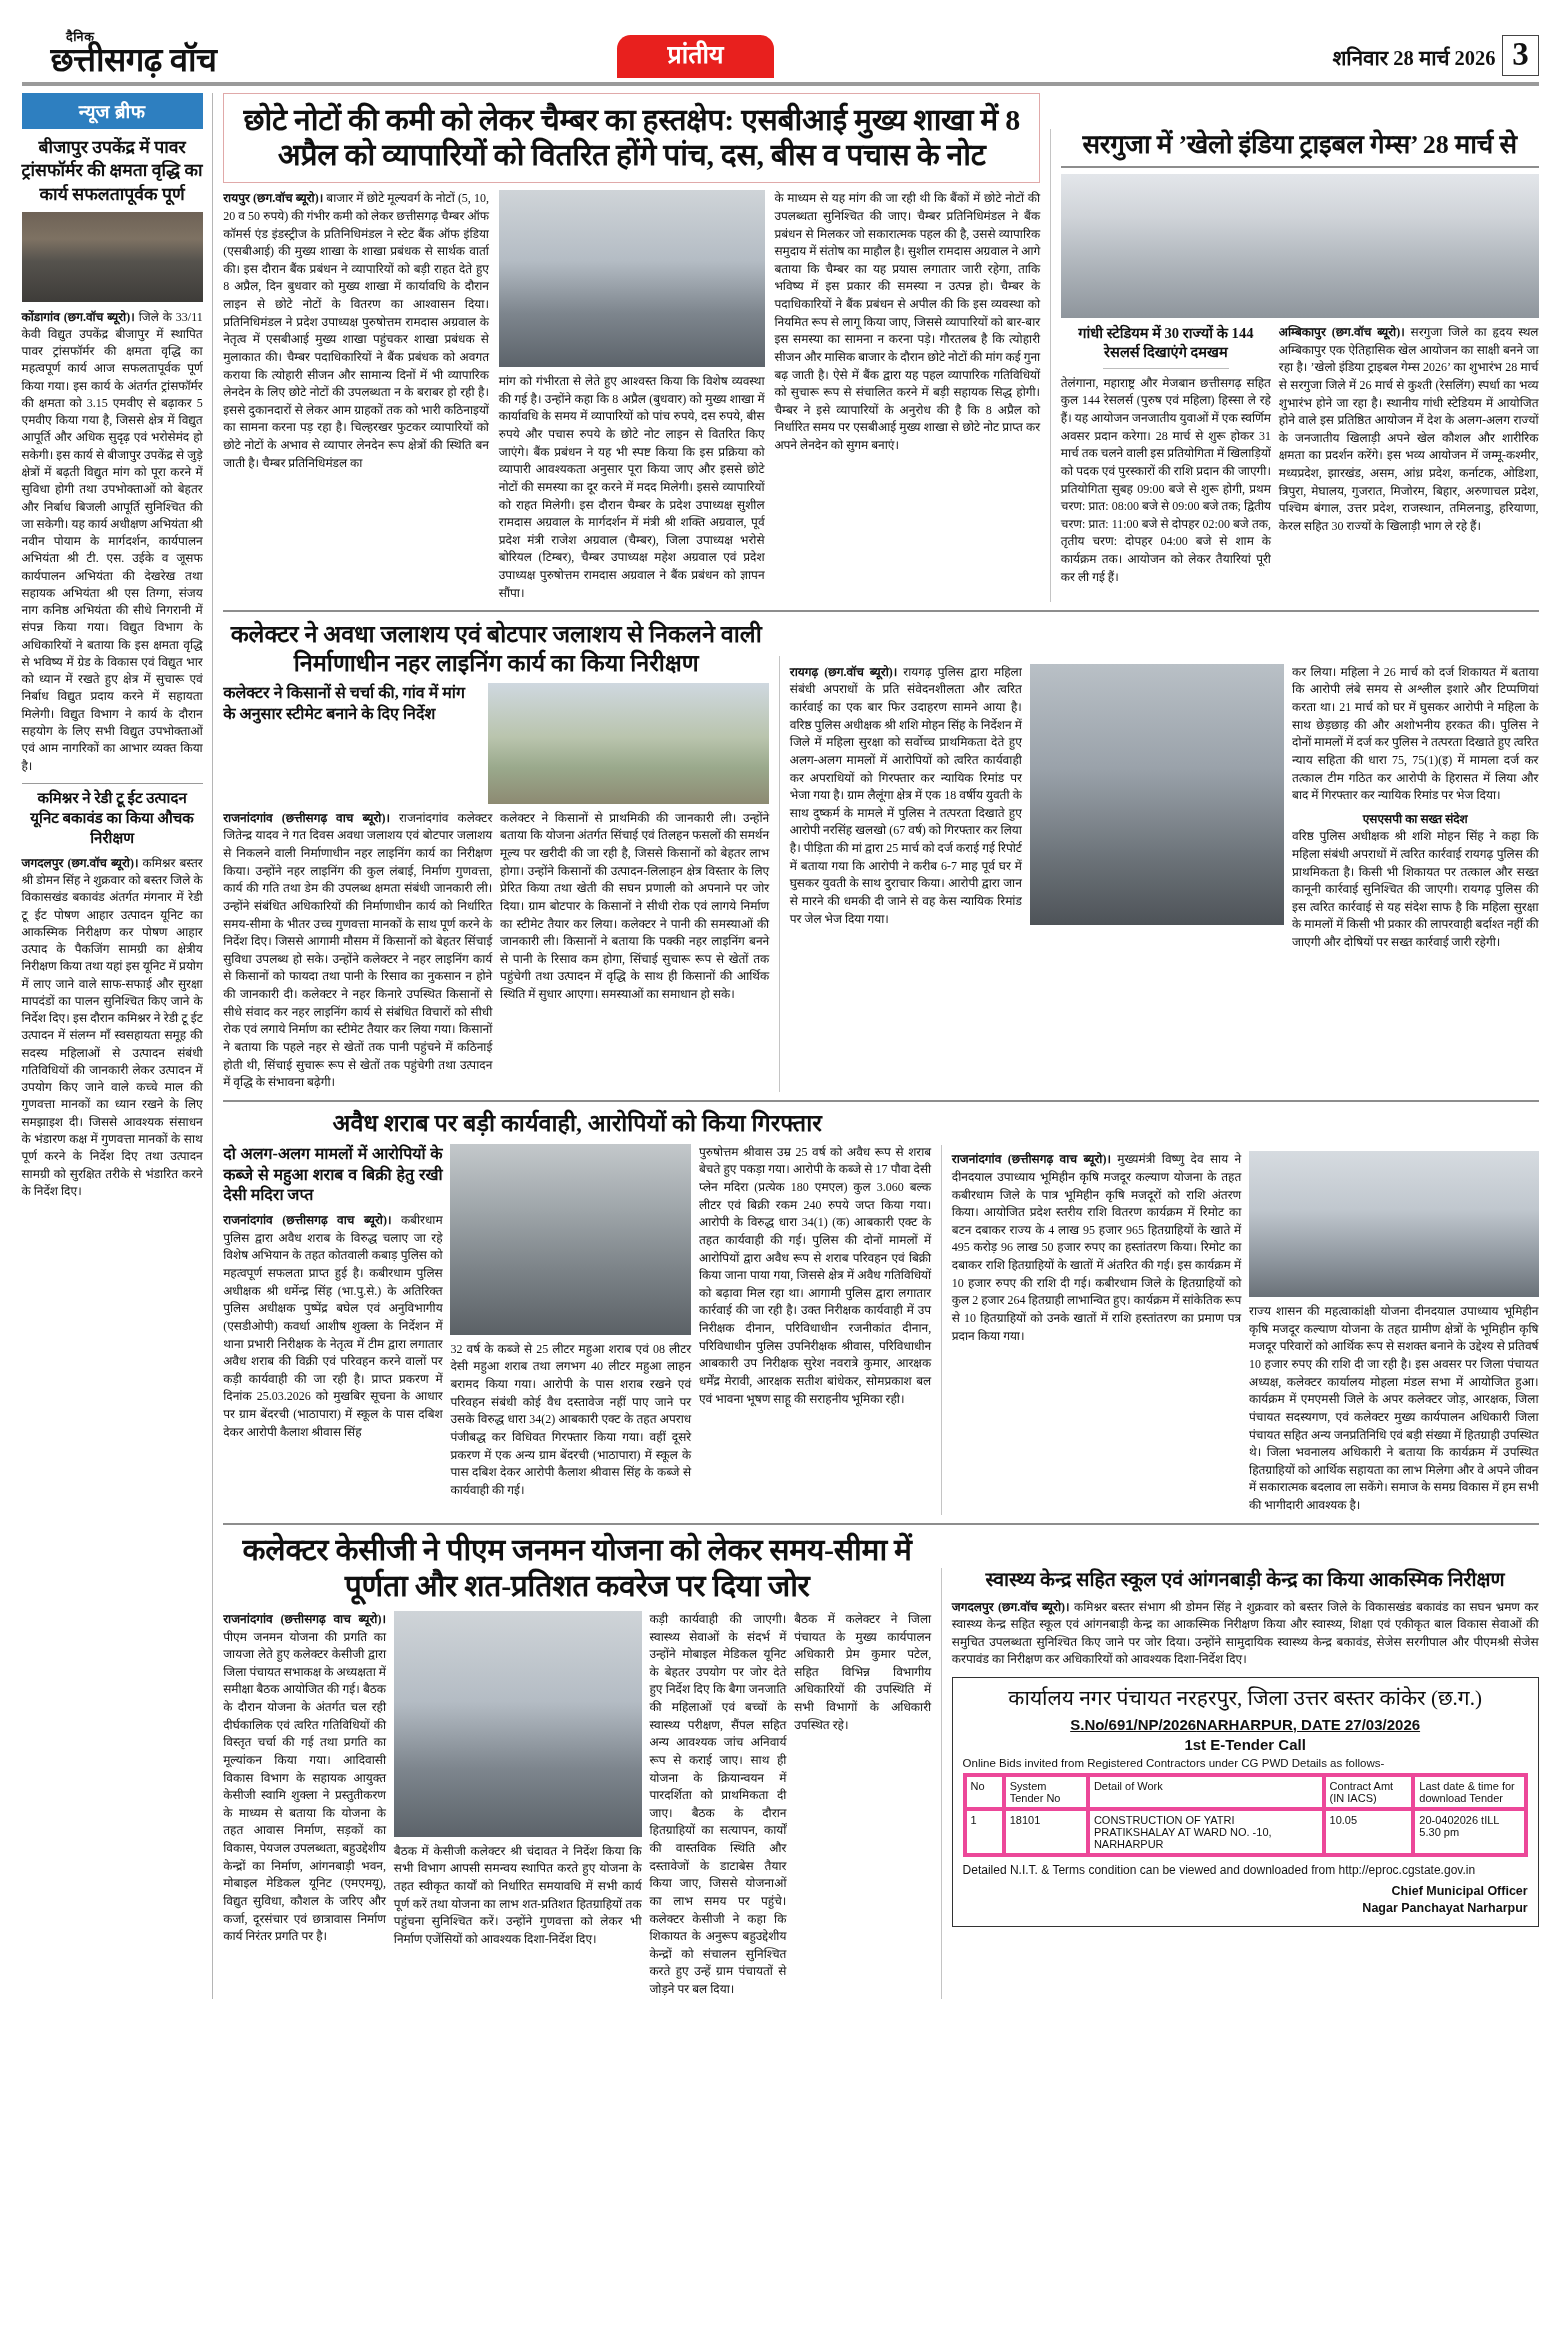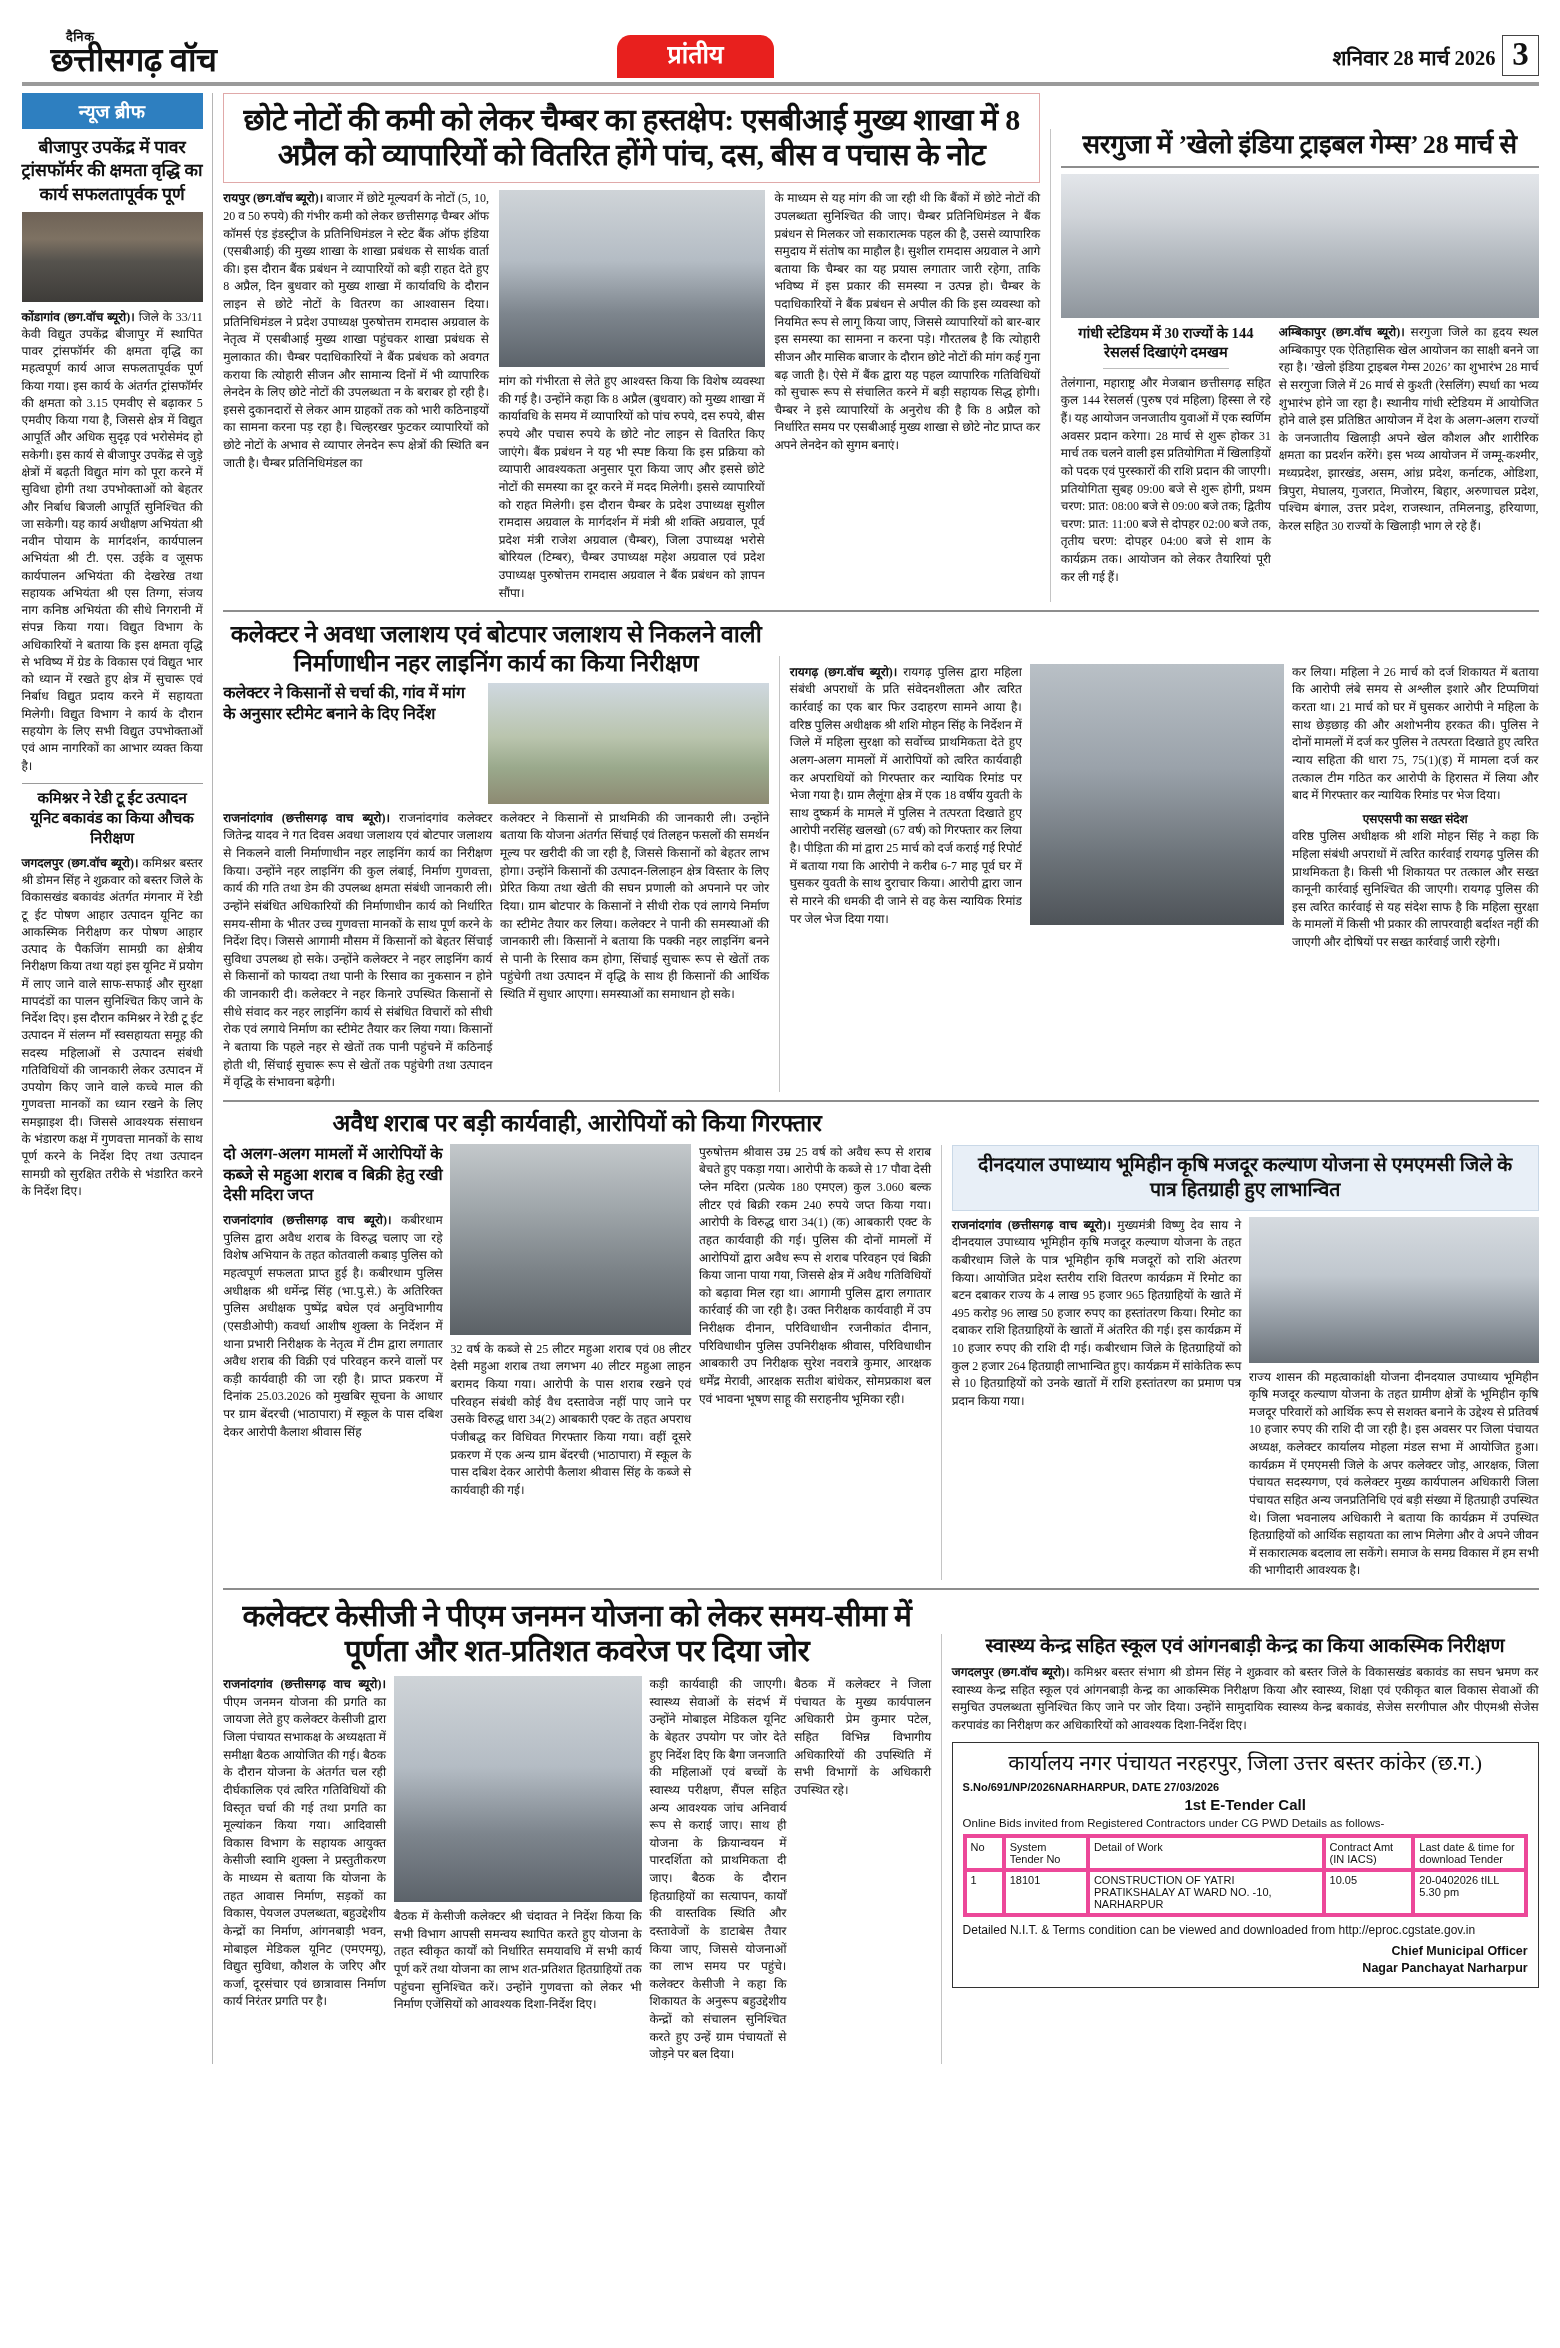--- a/index.html
+++ b/index.html
@@ -71,21 +71,21 @@
   .ph-liquor { background:linear-gradient(#c3c8cb 0%,#9ea5a9 35%,#7d8489 65%,#5b6166 100%); }
   .ph-room   { background:linear-gradient(#d6dbe0 0%,#c0c7ce 40%,#8e969e 75%,#6a7178 100%); }
   .ph-wrestle{ background:linear-gradient(#e3e6ea 0%,#cfd3d8 30%,#b6bcc2 55%,#8e959c 100%); }
 
   
   .row { display:flex; } .gap8 { gap:7.8px; } .gap10 { gap:9.8px; }.mt6{margin-top:5.9px}.mt8{margin-top:7.8px}.mb6{margin-bottom:5.9px}
 
   
   .tender { border:1.5px solid #333; padding:7.8px 9.8px 9.8px; font-family:"Liberation Sans", sans-serif; }
   .tender-title { font-family:"Liberation Serif", serif; font-size:21px; text-align:center; line-height:1.2; margin-bottom:4.9px; }
-  .tender-row1 { display:flex; justify-content:flex-start; font-size:11px; font-weight:bold; }
+  .tender-row1 { display:flex; justify-content:center; font-size:15px; font-weight:bold;text-decoration:underline; }
   .tender-sub { text-align:center; font-size:15px; font-weight:bold; margin:2.9px 0 3.9px; }
   .tender-note { font-size:11.5px; margin-bottom:4.9px; }
   table.tender-tbl { width:100%; border-collapse:collapse; font-size:11px; }
   table.tender-tbl td, table.tender-tbl th { border:4px solid #ec4899; padding:2.9px 3.9px; vertical-align:top; text-align:left; font-weight:normal; }
   .tender-foot { font-size:12px; margin-top:5.9px; text-align:justify; }
   .tender-sign { text-align:right; font-size:12.5px; font-weight:bold; line-height:1.35; margin-top:5.9px; }
 </style>
 </head>
 <body>
 
@@ -221,23 +221,20 @@
             <div style="flex:0 0 34%;">
               <div class="photo ph-liquor" style="height:191px; margin-bottom:5.9px;"></div>
               <div class="body-col">32 वर्ष के कब्जे से 25 लीटर महुआ शराब एवं 08 लीटर देसी महुआ शराब तथा लगभग 40 लीटर महुआ लाहन बरामद किया गया। आरोपी के पास शराब रखने एवं परिवहन संबंधी कोई वैध दस्तावेज नहीं पाए जाने पर उसके विरुद्ध धारा 34(2) आबकारी एक्ट के तहत अपराध पंजीबद्ध कर विधिवत गिरफ्तार किया गया। वहीं दूसरे प्रकरण में एक अन्य ग्राम बेंदरची (भाठापारा) में स्कूल के पास दबिश देकर आरोपी कैलाश श्रीवास सिंह के कब्जे से कार्यवाही की गई।</div>
             </div>
             <div style="flex:1;" class="body-col">पुरुषोत्तम श्रीवास उम्र 25 वर्ष को अवैध रूप से शराब बेचते हुए पकड़ा गया। आरोपी के कब्जे से 17 पौवा देसी प्लेन मदिरा (प्रत्येक 180 एमएल) कुल 3.060 बल्क लीटर एवं बिक्री रकम 240 रुपये जप्त किया गया। आरोपी के विरुद्ध धारा 34(1) (क) आबकारी एक्ट के तहत कार्यवाही की गई। पुलिस की दोनों मामलों में आरोपियों द्वारा अवैध रूप से शराब परिवहन एवं बिक्री किया जाना पाया गया, जिससे क्षेत्र में अवैध गतिविधियों को बढ़ावा मिल रहा था। आगामी पुलिस द्वारा लगातार कार्रवाई की जा रही है। उक्त निरीक्षक कार्यवाही में उप निरीक्षक दीनान, परिविधाधीन रजनीकांत दीनान, परिविधाधीन पुलिस उपनिरीक्षक श्रीवास, परिविधाधीन आबकारी उप निरीक्षक सुरेश नवरात्रे कुमार, आरक्षक धर्मेंद्र मेरावी, आरक्षक सतीश बांधेकर, सोमप्रकाश बल एवं भावना भूषण साहू की सराहनीय भूमिका रही।</div>
           </div>
         </div>
 
         <div style="flex:1;" class="vsep">
           <div style="padding-left:9.8px;">
-            <div class="hl-blue-box">
-              <div class="hl-sm">दीनदयाल उपाध्याय भूमिहीन कृषि मजदूर कल्याण योजना से एमएमसी जिले के पात्र हितग्राही हुए लाभान्वित</div>
-            </div>
             <div class="row gap8 mt6">
               <div style="flex:1;" class="body-col">
                 <b>राजनांदगांव (छत्तीसगढ़ वाच ब्यूरो)।</b>
                 <span>मुख्यमंत्री विष्णु देव साय ने दीनदयाल उपाध्याय भूमिहीन कृषि मजदूर कल्याण योजना के तहत कबीरधाम जिले के पात्र भूमिहीन कृषि मजदूरों को राशि अंतरण किया। आयोजित प्रदेश स्तरीय राशि वितरण कार्यक्रम में रिमोट का बटन दबाकर राज्य के 4 लाख 95 हजार 965 हितग्राहियों के खाते में 495 करोड़ 96 लाख 50 हजार रुपए का हस्तांतरण किया। रिमोट का दबाकर राशि हितग्राहियों के खातों में अंतरित की गई। इस कार्यक्रम में 10 हजार रुपए की राशि दी गई। कबीरधाम जिले के हितग्राहियों को कुल 2 हजार 264 हितग्राही लाभान्वित हुए। कार्यक्रम में सांकेतिक रूप से 10 हितग्राहियों को उनके खातों में राशि हस्तांतरण का प्रमाण पत्र प्रदान किया गया।</span>
               </div>
               <div style="flex:1;">
                 <div class="photo ph-room" style="height:146px; margin-bottom:5.9px;"></div>
                 <div class="body-col">राज्य शासन की महत्वाकांक्षी योजना दीनदयाल उपाध्याय भूमिहीन कृषि मजदूर कल्याण योजना के तहत ग्रामीण क्षेत्रों के भूमिहीन कृषि मजदूर परिवारों को आर्थिक रूप से सशक्त बनाने के उद्देश्य से प्रतिवर्ष 10 हजार रुपए की राशि दी जा रही है। इस अवसर पर जिला पंचायत अध्यक्ष, कलेक्टर कार्यालय मोहला मंडल सभा में आयोजित हुआ। कार्यक्रम में एमएमसी जिले के अपर कलेक्टर जोड़, आरक्षक, जिला पंचायत सदस्यगण, एवं कलेक्टर मुख्य कार्यपालन अधिकारी जिला पंचायत सहित अन्य जनप्रतिनिधि एवं बड़ी संख्या में हितग्राही उपस्थित थे। जिला भवनालय अधिकारी ने बताया कि कार्यक्रम में उपस्थित हितग्राहियों को आर्थिक सहायता का लाभ मिलेगा और वे अपने जीवन में सकारात्मक बदलाव ला सकेंगे। समाज के समग्र विकास में हम सभी की भागीदारी आवश्यक है।</div>
               </div>
             </div>

